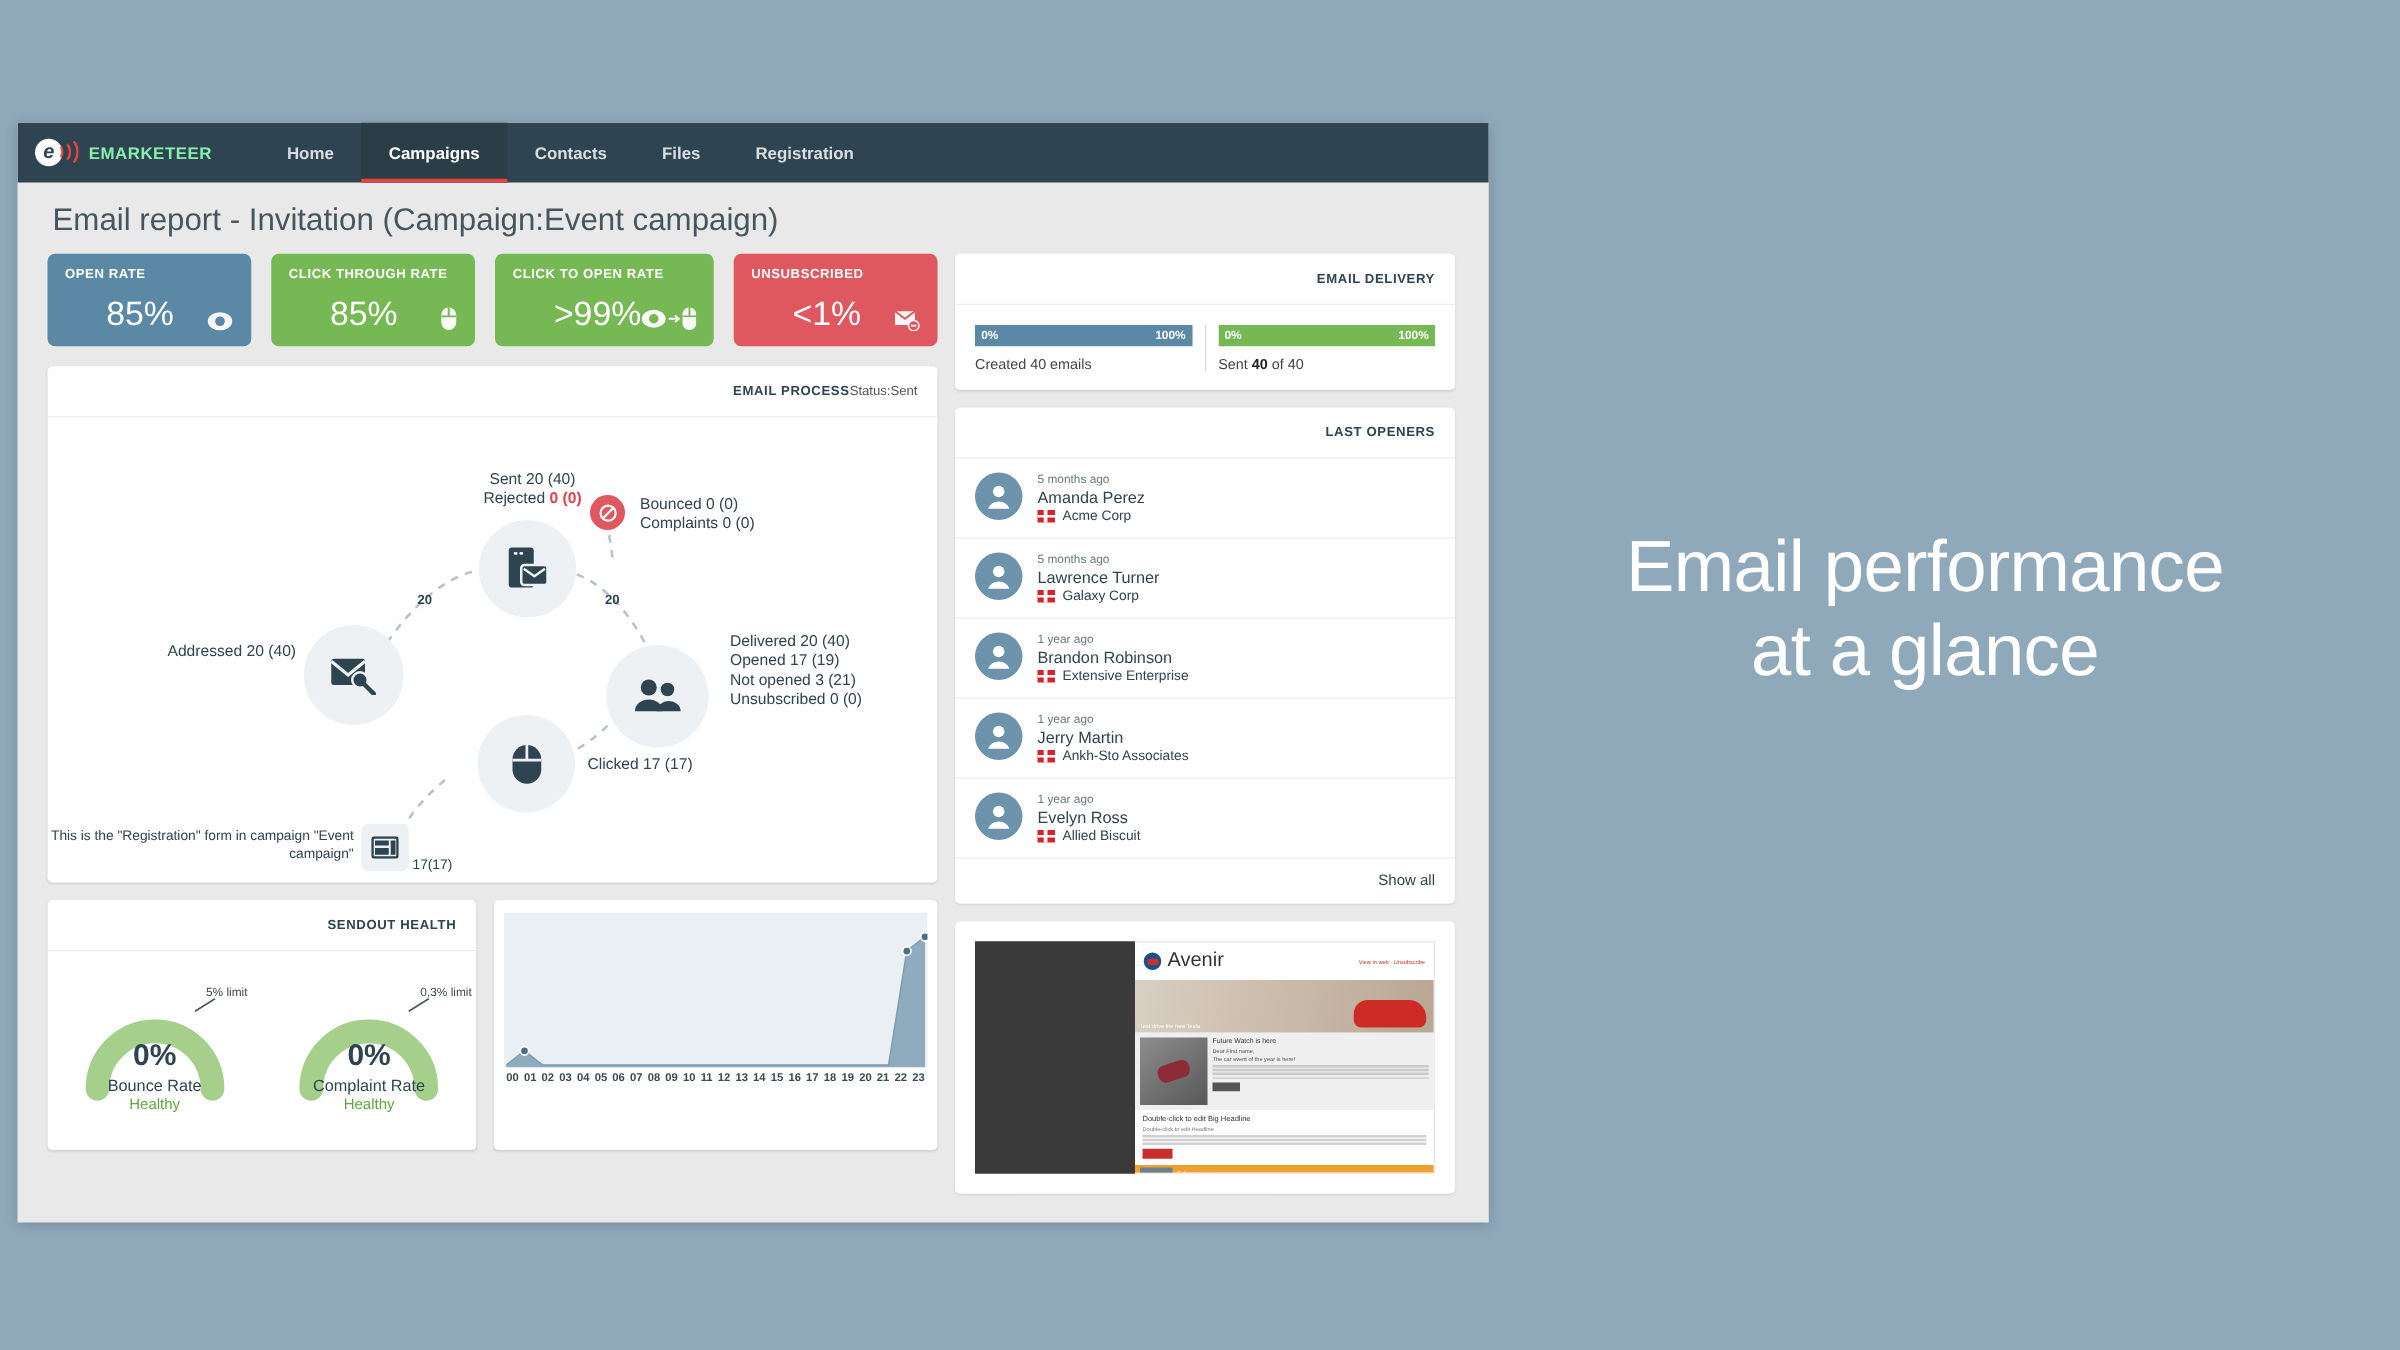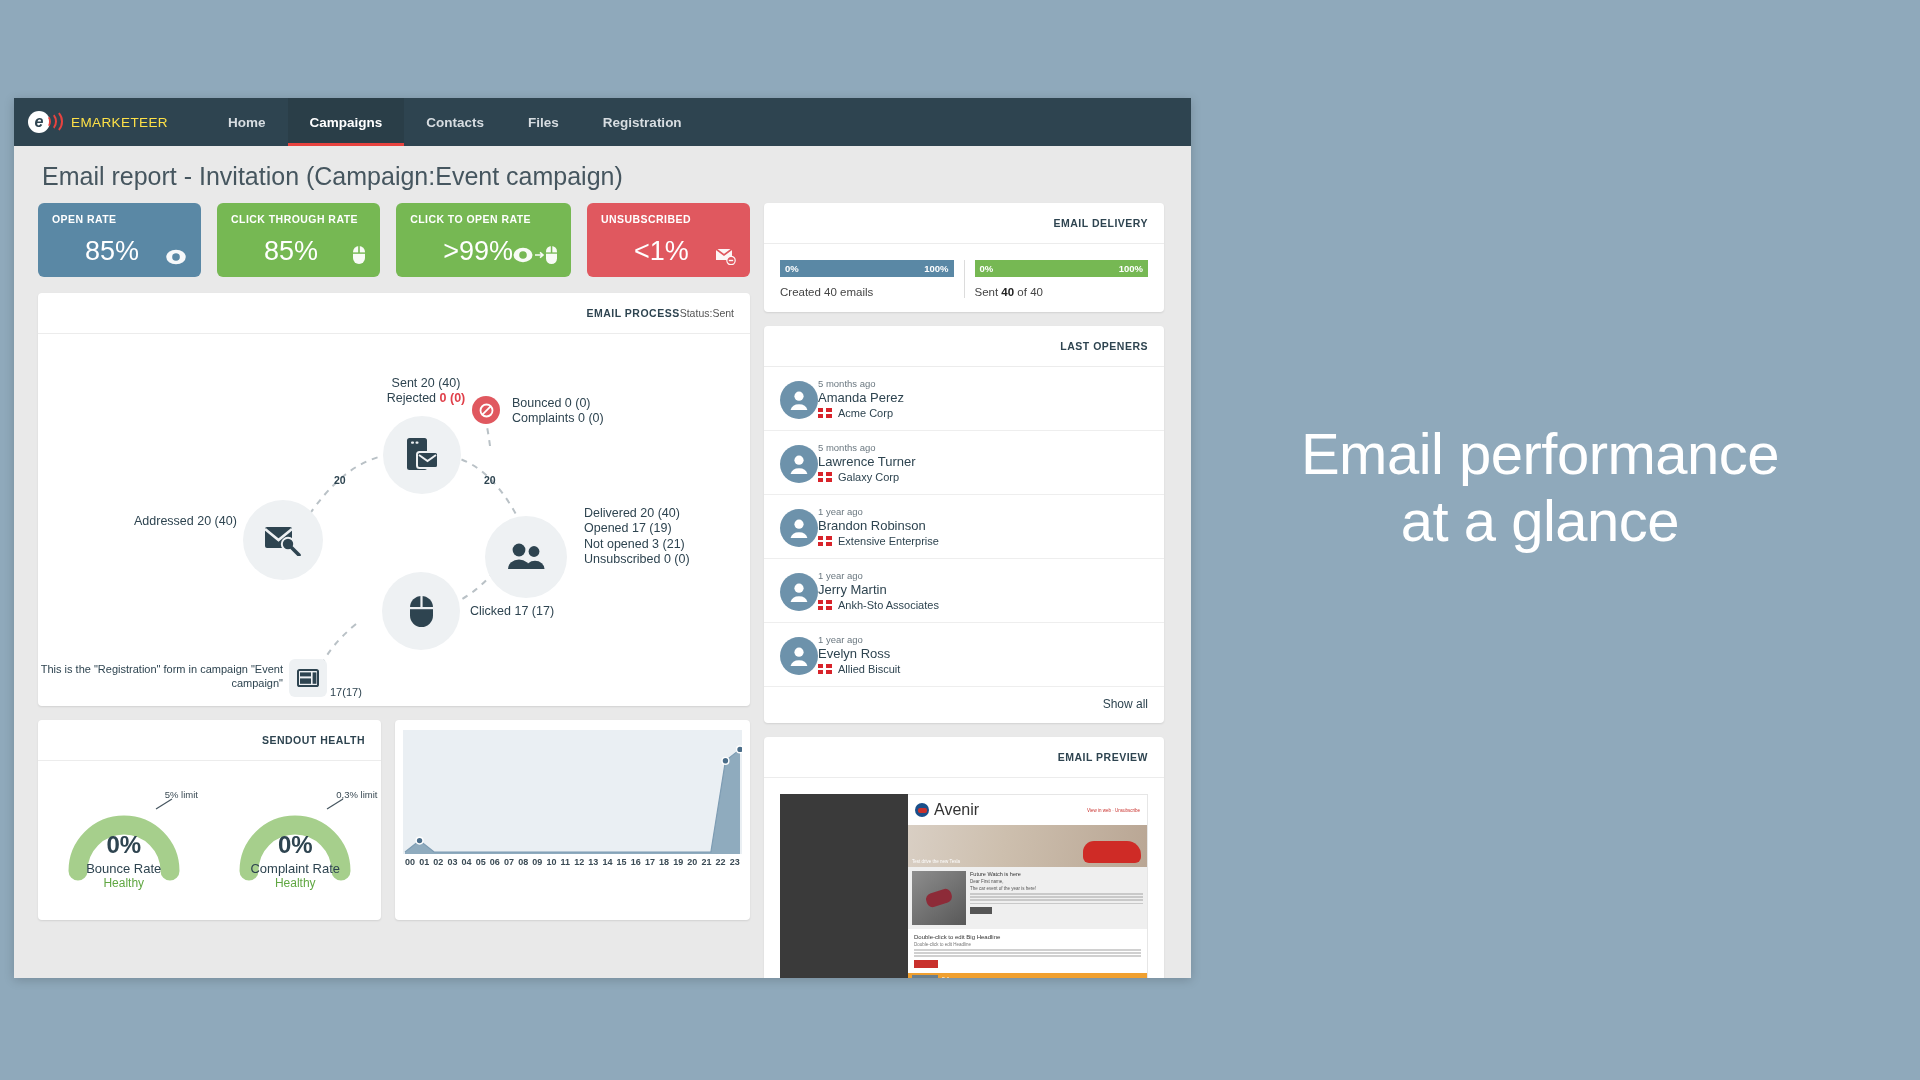--- a/index.html
+++ b/index.html
@@ -40,21 +40,21 @@
     background:#fff; color:#2e4450; font-size:16px; font-weight:700;
     display:flex; align-items:center; justify-content:center; font-style: italic;
   }
   .brand .logo .w1,.brand .logo .w2,.brand .logo .w3 {
     position:absolute; border:2px solid #e8433f; border-left-color:transparent;
     border-top-color:transparent; border-bottom-color:transparent; border-radius:50%;
   }
   .brand .logo .w1 { left: 13px; top: 6px; width: 10px; height: 13px; }
   .brand .logo .w2 { left: 13px; top: 3px; width: 16px; height: 19px; }
   .brand .logo .w3 { left: 13px; top: 0px;  width: 22px; height: 25px; }
-  .brand .bname { color:#fde047; font-size:13.5px; font-weight:400; letter-spacing:.4px;text-align:right; }
+  .brand .bname { color:#86efac; font-size:13.5px; font-weight:700; letter-spacing:.4px;text-align:right; }
 
   .navitems { display:flex; align-items:stretch; margin-left: 22px; }
   .navitem {
     display:flex; align-items:center; padding: 0 22px;
     color:#d7dde1; font-size:13.5px; font-weight:600; cursor:pointer;
     position:relative;
   }
   .navitem.active { background:#2a3e48; color:#fff; }
   .navitem.active::after {
     content:""; position:absolute; left:0; right:0; bottom:0; height:3px; background:#e8433f;
@@ -136,21 +136,21 @@
   .dbar .bar {
     height:17px; color:#fff; font-size:9.5px; font-weight:700;
     display:flex; align-items:center; justify-content:space-between; padding:0 5px;
   }
   .dbar .bar.blue { background:#5a88a5; }
   .dbar .bar.green { background:#76b853; }
   .dbar .cap { font-size:11.5px; color:#444; padding-top:9px; }
   .dbar.second { border-left:1px solid #dcdcdc; padding-left:10px; margin-left:10px;}
   .dbar .cap b { font-weight:700; color:#222; }
 
-  .opener { display:flex; align-items:flex-end; padding: 11px 16px; border-bottom:1px solid #eee; }
+  .opener { display:flex; align-items:flex-start; gap:12px; padding: 11px 16px; border-bottom:1px solid #eee; }
   .avatar {
     width:38px; height:38px; border-radius:50%; background:#6d92ab;
     display:flex; align-items:center; justify-content:center; flex:0 0 38px;
   }
   .op-meta .ago { font-size:9.5px; color:#6b7880; }
   .op-meta .nm  { font-size:13px; color:#2e4450; padding:1px 0 2px; }
   .op-meta .co  { font-size:11px; color:#2e4450; display:flex; align-items:center; gap:6px; }
   .flag { width:14px; height:10px; position:relative; background:#d8232a; flex:0 0 14px; }
   .flag::before { content:""; position:absolute; left:5px; top:0; width:2.5px; height:10px; background:#fff; }
   .flag::after  { content:""; position:absolute; left:0; top:3.8px; width:14px; height:2.5px; background:#fff; }
@@ -568,23 +568,20 @@
                     <span class="flag"></span>
                     <span>Allied Biscuit</span>
                   </div>
                 </div>
               </div>
             </div>
           <div class="showall">Show all</div>
         </div>
 
         <div class="rcard">
-          <div class="card-head">
-            <span>EMAIL PREVIEW</span>
-          </div>
           <div class="preview-body">
             <div class="prev-dark"></div>
             <div class="prev-mail">
               <div class="pm-head">
                 <div class="pm-logo">
                   <div class="ring"></div>
                   <div class="nm">Avenir</div>
                 </div>
                 <div class="pm-links">View in web  ·  Unsubscribe</div>
               </div>

